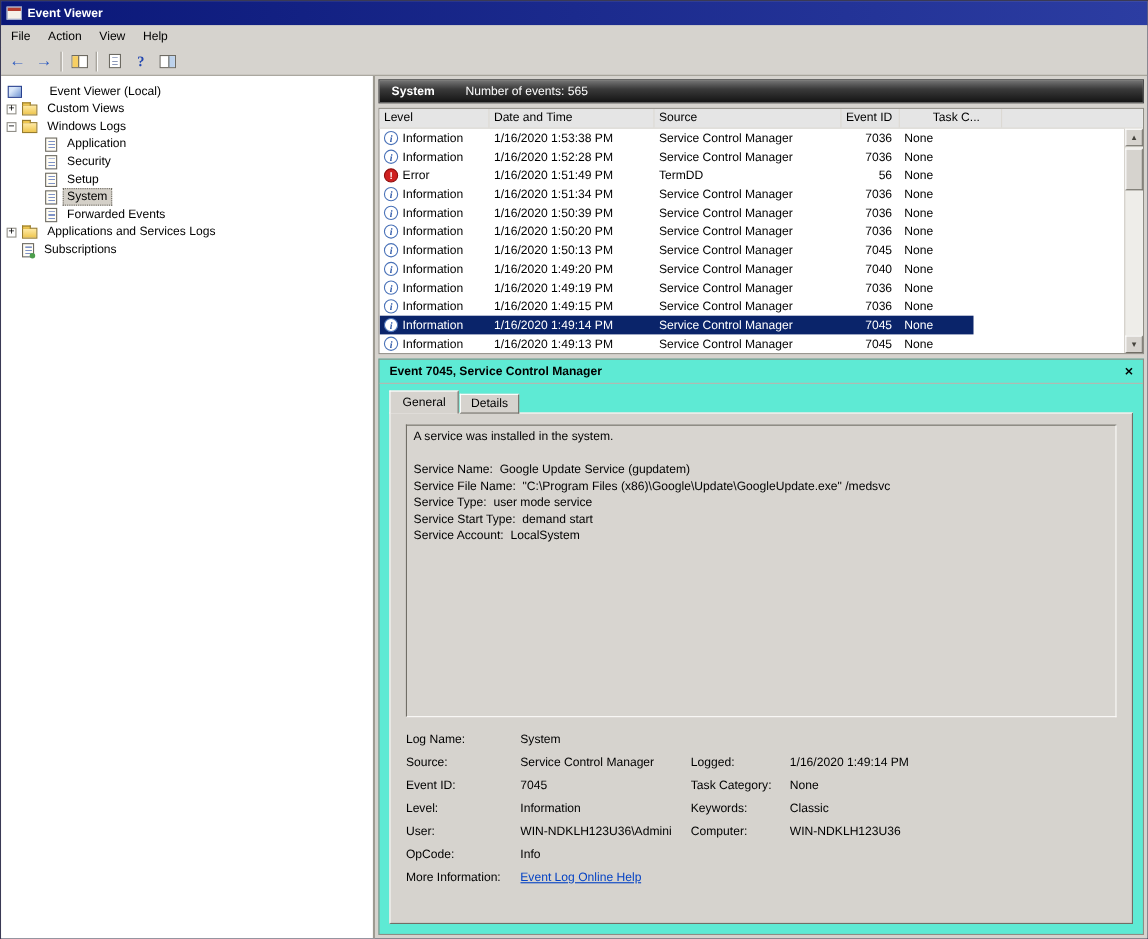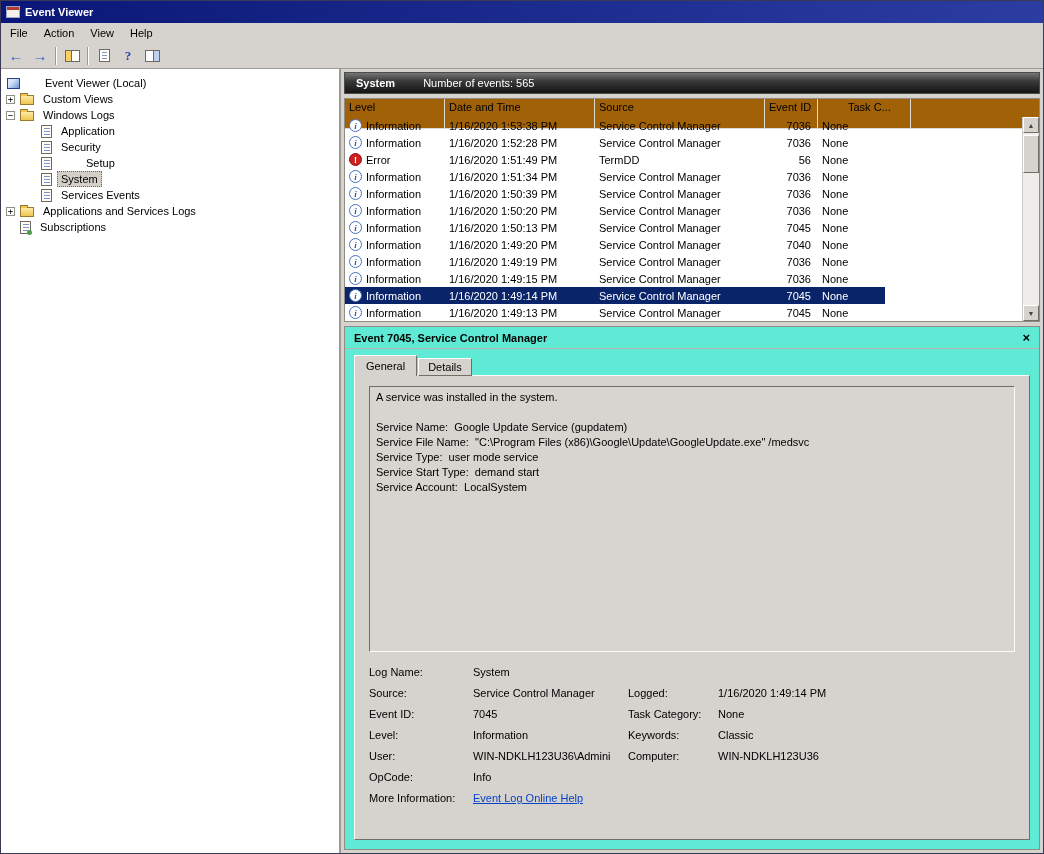--- a/index.html
+++ b/index.html
@@ -54,21 +54,21 @@
 
   
   .right-panel{flex:1;min-width:0;background:#d6d3ce;display:flex;flex-direction:column;padding:3px;}
   .result-header{height:22px;flex:0 0 auto;background:linear-gradient(#757575,#3a3a3a 40%,#141414);
                  border:1px solid #4c4c4c;color:#fff;display:flex;align-items:center;padding:0 11px;}
   .result-title{font-weight:bold;}
   .result-subtitle{margin-left:28px;}
 
   
   .listview{flex:0 0 auto;height:224px;margin-top:4px;background:#fff;border:1px solid #8f8c84;position:relative;overflow:hidden;}
-  .lv-cols{height:30px;display:flex;background:#a16207;border-bottom:1px solid #dcd9d3;}
+  .lv-cols{height:18px;display:flex;background:#e5e5e5;border-bottom:1px solid #dcd9d3;}
   .lv-col{flex:0 0 auto;border-right:1px solid #dcd9d3;padding:2px 4px;white-space:nowrap;overflow:hidden;}
   .lv-col-filler{flex:1;}
   .lv-rows{position:absolute;left:0;right:17px;top:18px;bottom:0;overflow:hidden;}
   .lv-row{height:17px;display:flex;align-items:center;width:540px;}
   .lv-row.sel{background:#0a246a;color:#fff;}
   .lv-cell{flex:0 0 auto;padding:0 4px;display:flex;align-items:center;white-space:nowrap;overflow:hidden;height:100%;}
   .cell-id{justify-content:flex-end;padding-right:7px;}
   .lvl-icon{width:13px;height:13px;flex:0 0 auto;margin-right:4px;border-radius:50%;display:inline-flex;
             align-items:center;justify-content:center;}
   .lvl-info{background:#fff;border:1px solid #4a72b8;color:#2c57a8;font:italic bold 9px "Liberation Serif","DejaVu Serif",serif;}
@@ -157,31 +157,31 @@
           <span class="tree-label">Windows Logs</span>
         </div>
         <div class="tree-item" style="padding-left: 40px;">
           <span class="icon icon-log"></span>
           <span class="tree-label">Application</span>
         </div>
         <div class="tree-item" style="padding-left: 40px;">
           <span class="icon icon-log"></span>
           <span class="tree-label">Security</span>
         </div>
-        <div class="tree-item" style="padding-left: 40px; gap: 25px;">
+        <div class="tree-item" style="padding-left: 40px;">
           <span class="icon icon-log"></span>
           <span class="tree-label">Setup</span>
         </div>
         <div class="tree-item selected" style="padding-left: 40px;">
           <span class="icon icon-log"></span>
           <span class="tree-label">System</span>
         </div>
         <div class="tree-item" style="padding-left: 40px;">
           <span class="icon icon-log"></span>
-          <span class="tree-label">Services Events</span>
+          <span class="tree-label">Forwarded Events</span>
         </div>
         <div class="tree-item" style="padding-left: 5px;">
           <span class="expander">+</span>
           <span class="icon icon-folder"></span>
           <span class="tree-label">Applications and Services Logs</span>
         </div>
         <div class="tree-item" style="padding-left: 5px;">
           <span class="expander-spacer"></span>
           <span class="icon icon-subscription"></span>
           <span class="tree-label">Subscriptions</span>

